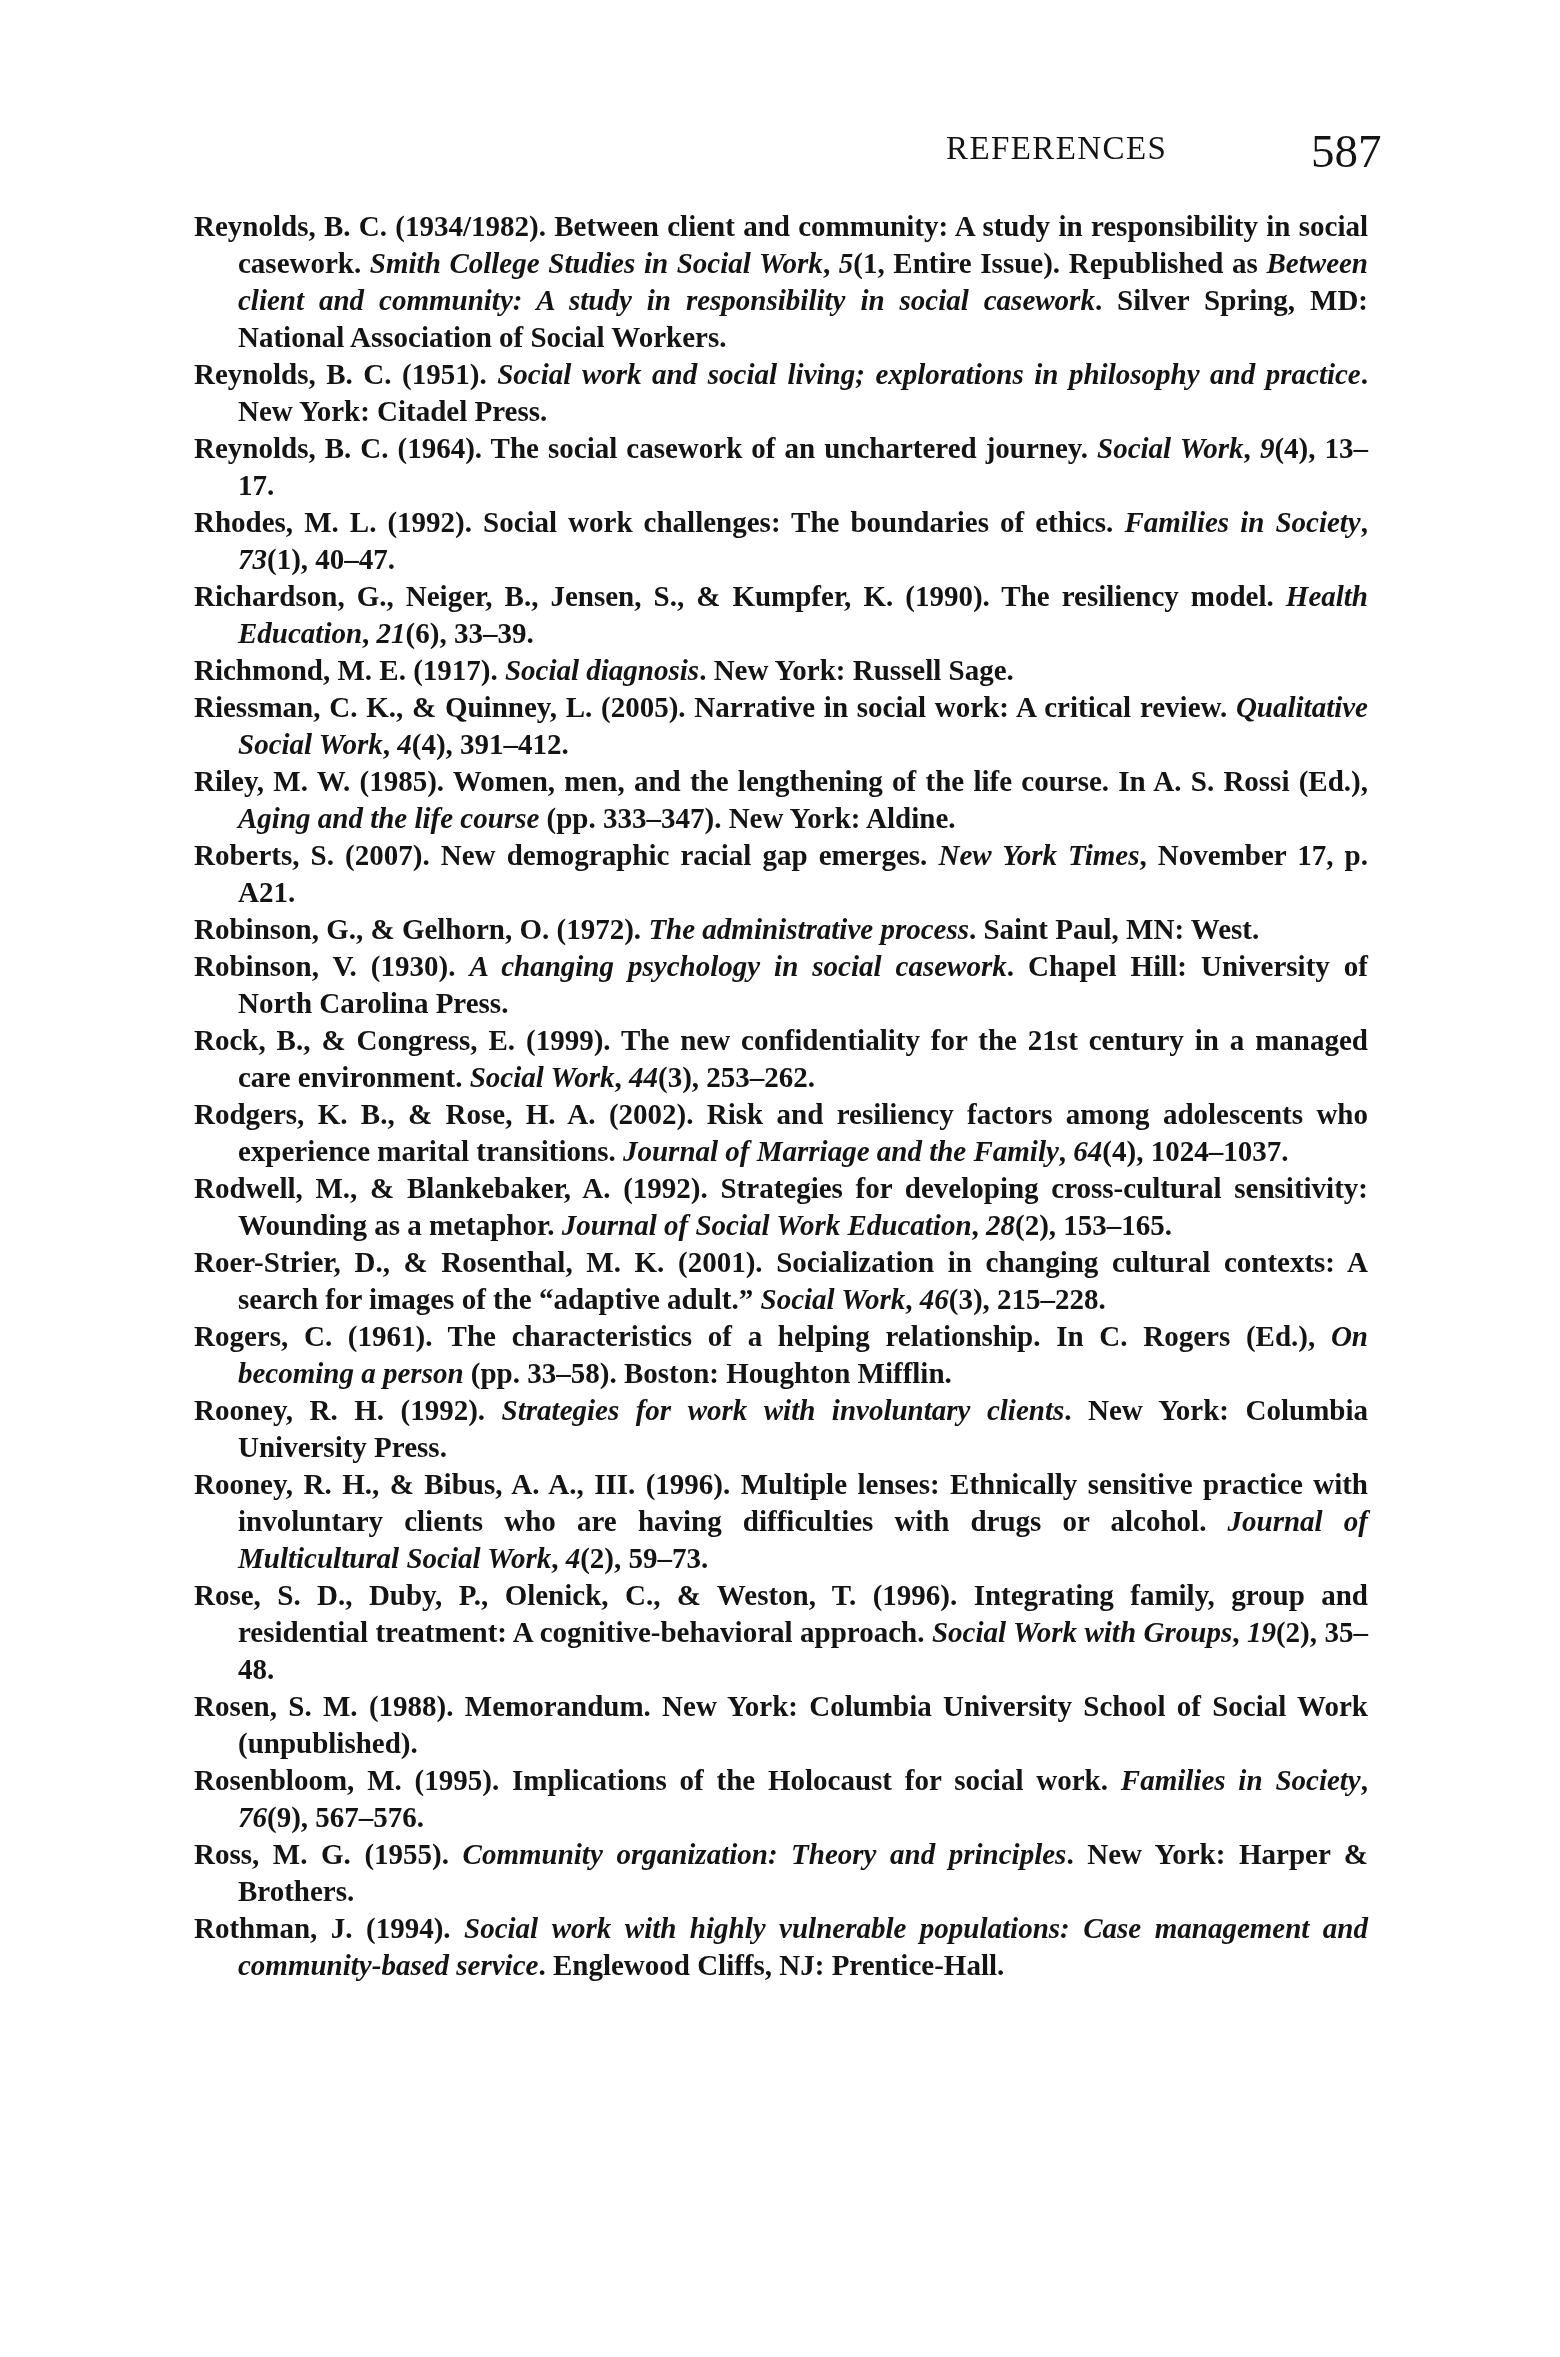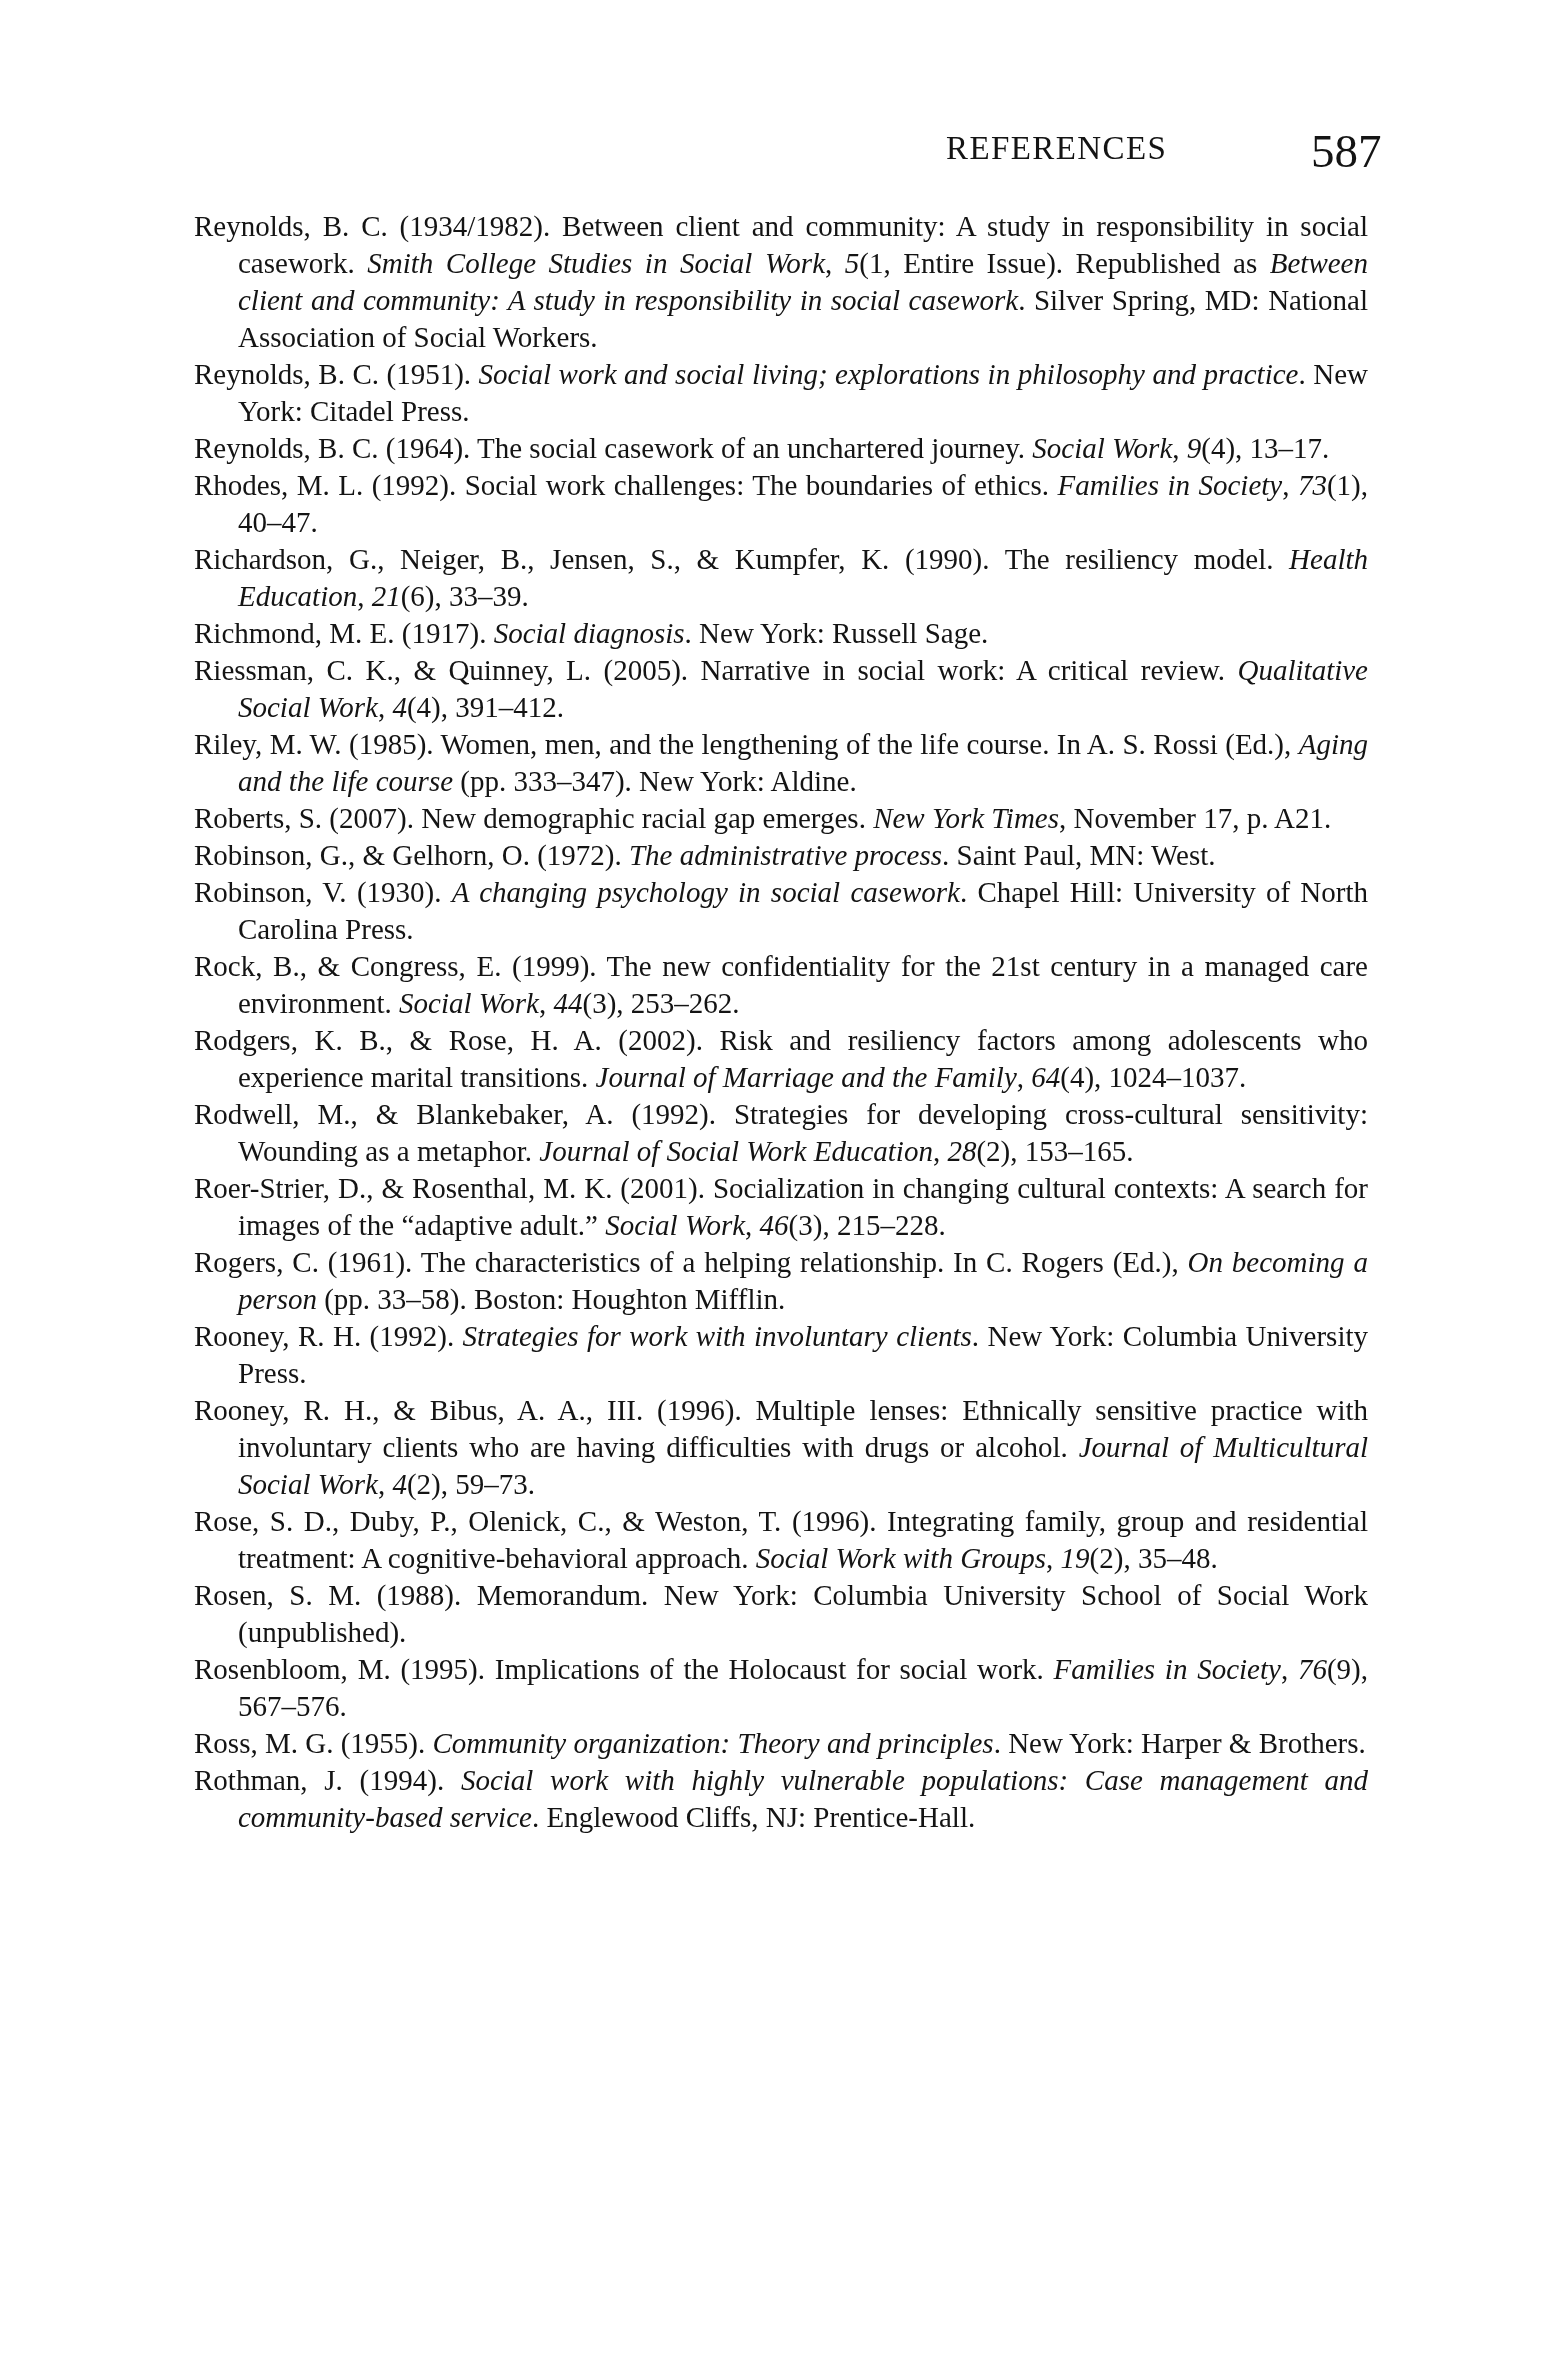--- a/index.html
+++ b/index.html
@@ -34,20 +34,21 @@
     top: 208px;
     width: 1174px;
     font-size: 29px;
     line-height: 37px;
     text-align: justify;
   }
   p.ref {
     margin: 0;
     padding-left: 44px;
     text-indent: -44px;
+    font-weight: bold;
   }
   .it { font-style: italic; }
 </style>
 </head>
 <body>
 
 <div class="page">
   <div class="running-head-title">REFERENCES</div>
   <div class="folio">587</div>
   <div class="refs">

